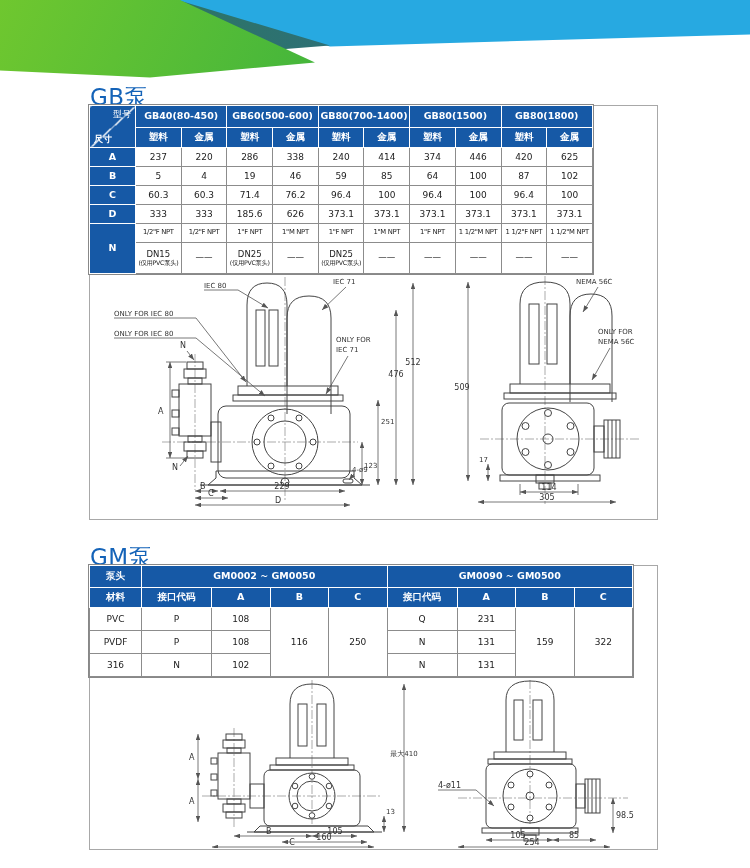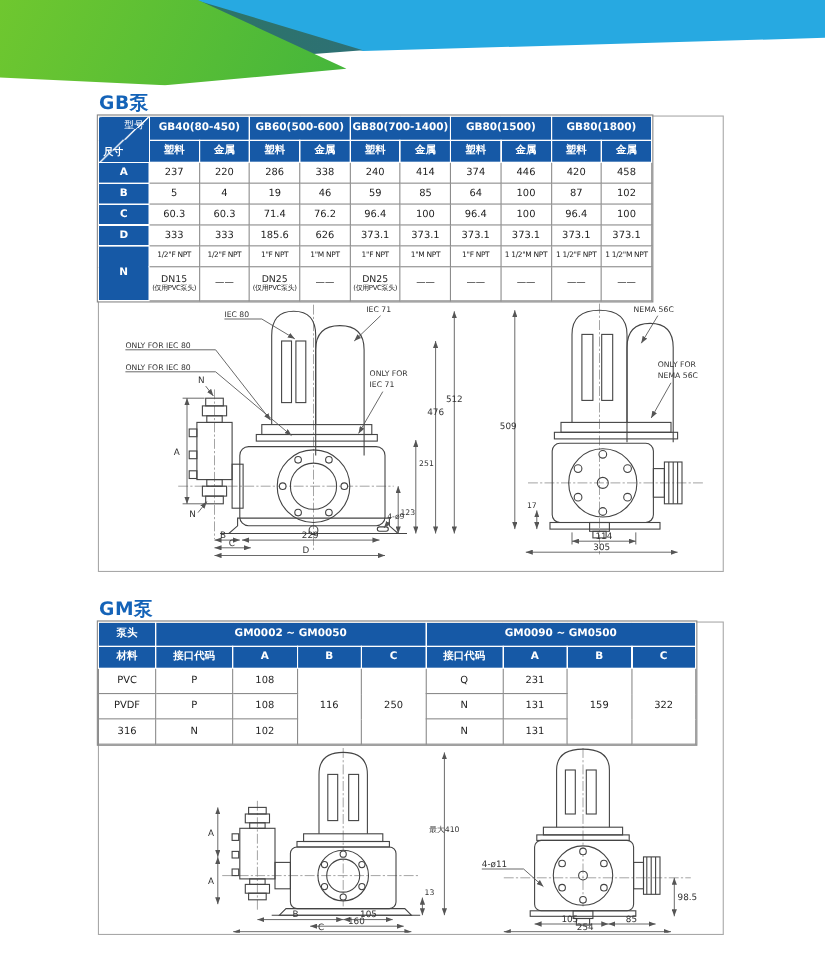--- a/index.html
+++ b/index.html
@@ -14,21 +14,21 @@
   
   .banner{position:absolute;left:0;top:0;width:750px;height:80px;overflow:hidden}
   .bs{position:absolute;inset:0}
   .b-blue{clip-path:polygon(22% 0,100% 0,100% 43%,44% 58%);background:var(--banner-blue)}
   .b-teal{clip-path:polygon(23.7% 0,44% 57%,12% 80%);
           background:linear-gradient(90deg,var(--banner-teal-1),var(--banner-teal-2))}
   .b-green{clip-path:polygon(0 0,24% 0,42% 78%,20% 97%,0 88%);
            background:linear-gradient(115deg,var(--banner-green-1),var(--banner-green-2))}
 
   
-  .sect{position:absolute;font-weight:bold;font-size:17px;color:var(--title-blue);letter-spacing:.5px}
+  .sect{position:absolute;font-weight:normal;font-size:23px;color:var(--title-blue);letter-spacing:.5px}
   .secbox{position:absolute;border:1px solid #a8a8a8;box-sizing:border-box;background:#fff}
 
   
   table{border-collapse:collapse;table-layout:fixed;position:absolute}
   td{border:1px solid var(--grid);text-align:center;vertical-align:middle;padding:0;
      background:#fff;color:#222;font-size:9px;line-height:1.15;overflow:hidden;white-space:nowrap}
   td.hd{background:var(--header-blue);color:#fff;border:1px solid #fff;font-weight:bold;font-size:9.5px}
   .gbt{left:89px;top:105px;width:503px;outline:1px solid #888}
   .gmt{left:89px;top:565px;width:543px;outline:1px solid #888}
   tr.rh1 td{height:21px} tr.rh2 td{height:19px}
@@ -108,21 +108,21 @@
     <td class="hd">A</td>
     <td>237</td>
     <td>220</td>
     <td>286</td>
     <td>338</td>
     <td>240</td>
     <td>414</td>
     <td>374</td>
     <td>446</td>
     <td>420</td>
-    <td>458</td>
+    <td>625</td>
   </tr>
   <tr class="rd">
     <td class="hd">B</td>
     <td>5</td>
     <td>4</td>
     <td>19</td>
     <td>46</td>
     <td>59</td>
     <td>85</td>
     <td>64</td>

